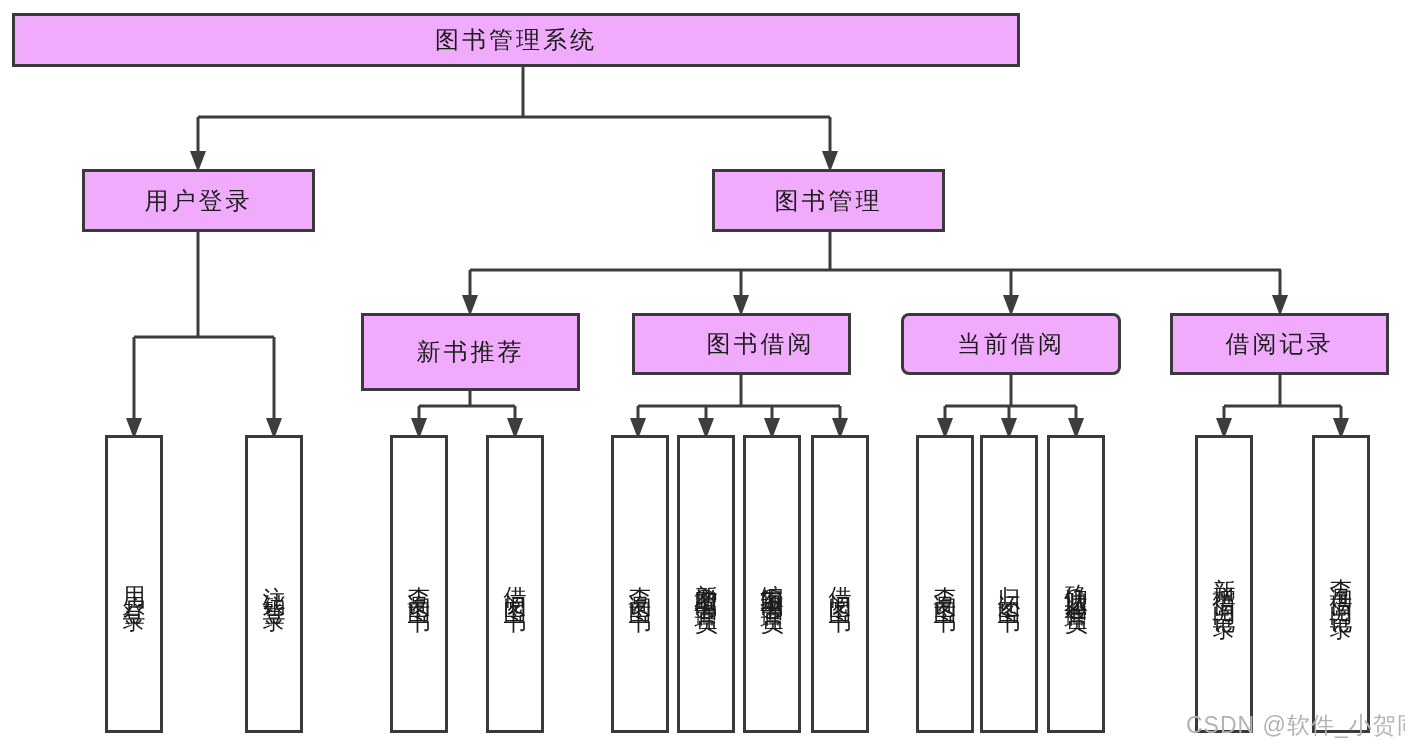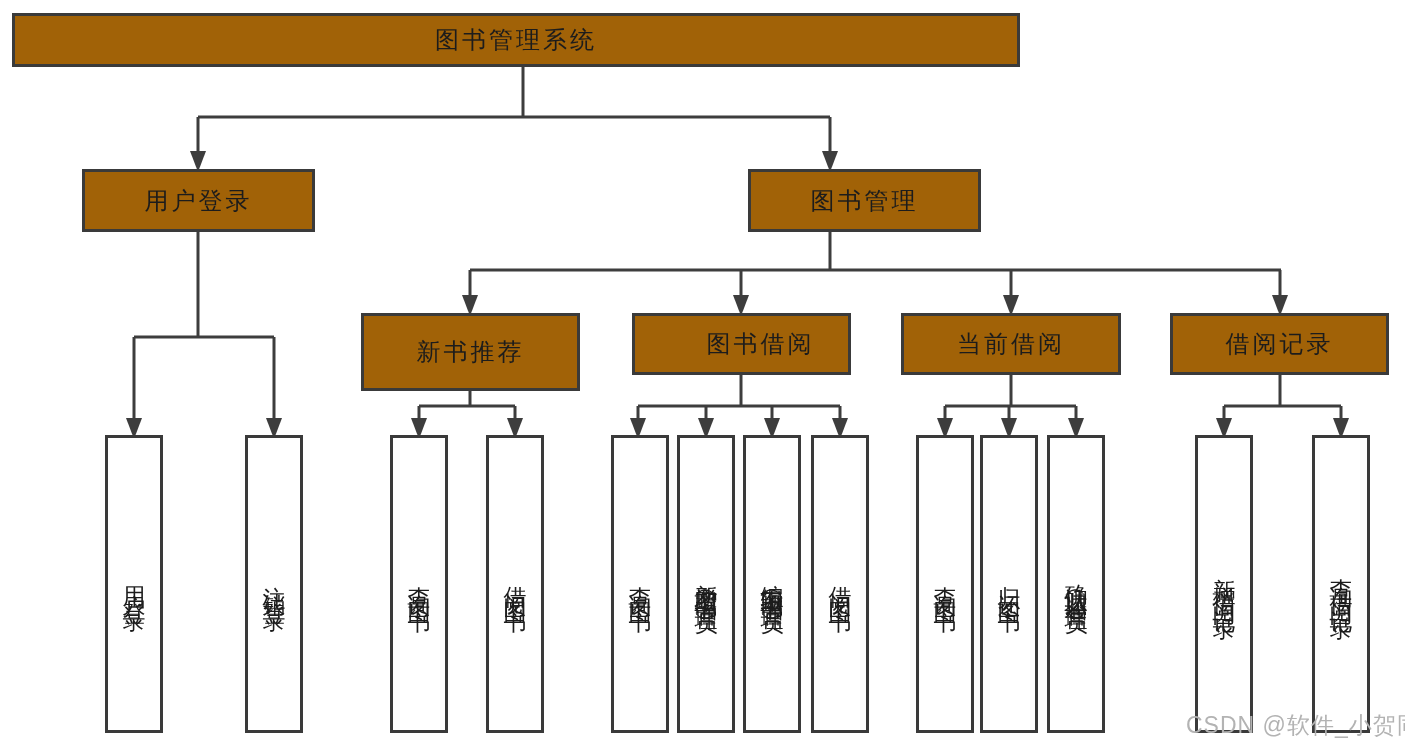--- a/index.html
+++ b/index.html
@@ -10,21 +10,21 @@
     background: #ffffff;
     font-family: "Liberation Sans", "DejaVu Sans", sans-serif;
     color: #1c1c1c;
     overflow: hidden;
   }
   #wires { position: absolute; left: 0; top: 0; }
   .hbox {
     position: absolute;
     box-sizing: border-box;
     border: 3px solid #3a3a3a;
-    background: #a16207;
+    background: #f0abfc;
     display: flex;
     align-items: center;
     justify-content: center;
     font-size: 24px;
     letter-spacing: 3px;
     white-space: nowrap;
   }
   .leaf {
     position: absolute;
     box-sizing: border-box;
@@ -113,31 +113,31 @@
       <polygon points="1333,418 1349,418 1341,439" fill="#3d3d3d"></polygon>
     </svg>
 
   <div class="hbox" style="left:12px; top:13px; width:1008px; height:54px;">
     <span>图书管理系统</span>
   </div>
 
   <div class="hbox" style="left:82px; top:169px; width:233px; height:63px;">
     <span>用户登录</span>
   </div>
-  <div class="hbox" style="left:748px; top:169px; width:233px; height:63px;">
+  <div class="hbox" style="left:712px; top:169px; width:233px; height:63px;">
     <span>图书管理</span>
   </div>
 
   <div class="hbox" style="left:361px; top:313px; width:219px; height:78px;">
     <span>新书推荐</span>
   </div>
   <div class="hbox" style="left:632px; top:313px; width:219px; height:62px;padding-left:38px;">
     <span>图书借阅</span>
   </div>
-  <div class="hbox" style="left:901px; top:313px; width:220px; height:62px;">
+  <div class="hbox" style="left:901px; top:313px; width:220px; height:62px;border-radius:8px;">
     <span>当前借阅</span>
   </div>
   <div class="hbox" style="left:1170px; top:313px; width:219px; height:62px;">
     <span>借阅记录</span>
   </div>
 
   <div class="leaf" style="left:105px;">用户登录</div>
   <div class="leaf" style="left:245px;">注销登录</div>
 
   <div class="leaf" style="left:390px;">查询图书</div>

